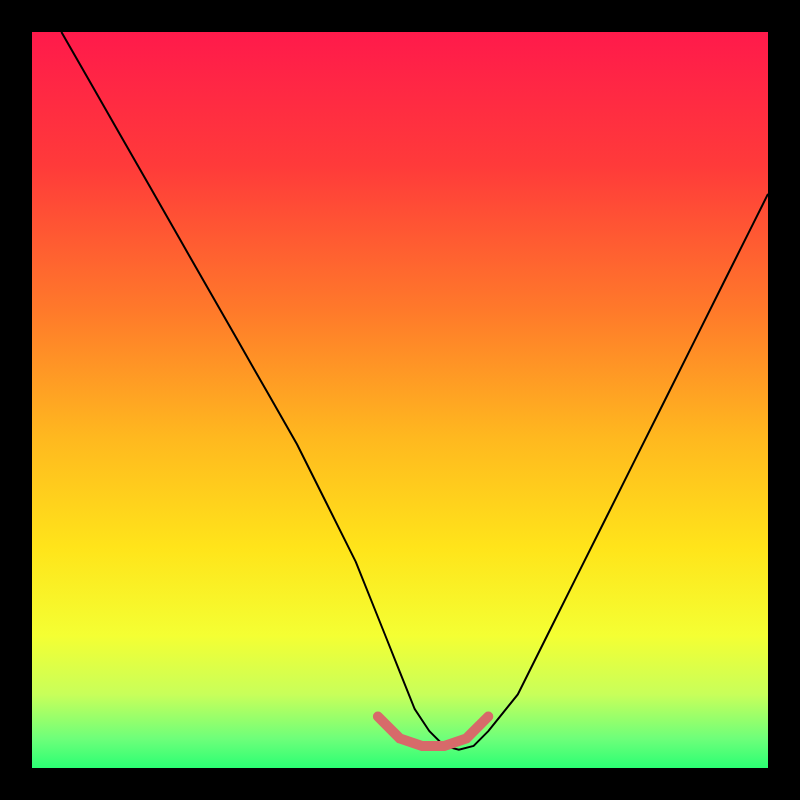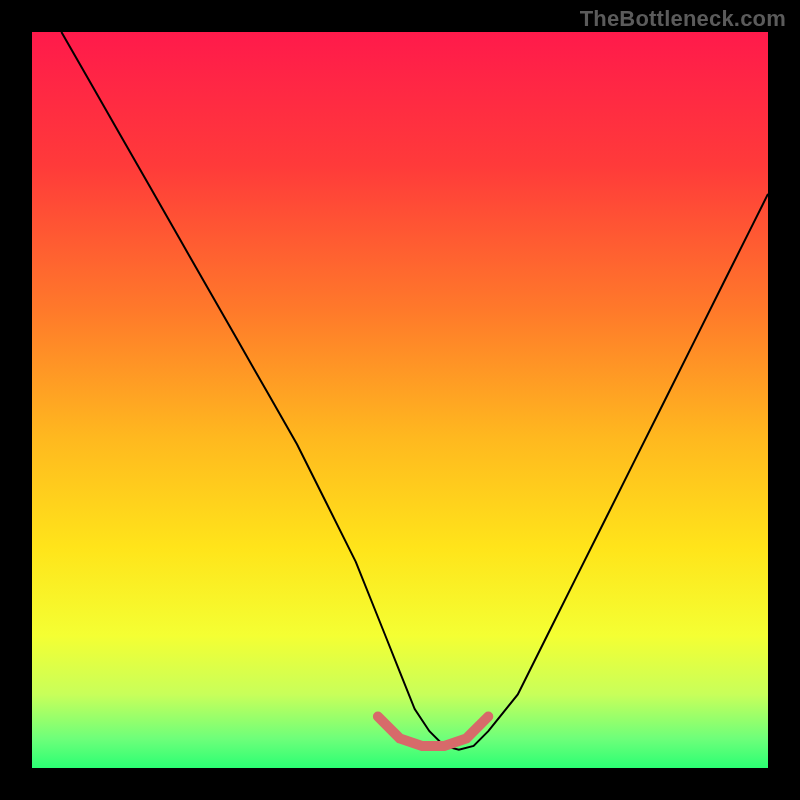--- a/index.html
+++ b/index.html
@@ -31,21 +31,20 @@
   svg {
     position: absolute;
     top: 0;
     left: 0;
   }
 </style>
 </head>
 <body>
 
 <div class="frame">
-  <div class="watermark">TheBottleneck.com</div>
 
   <svg id="chart-svg" width="800" height="800">
     <defs>
       <linearGradient id="bg-grad" x1="0" y1="0" x2="0" y2="1">
           <stop offset="0%" stop-color="#ff1a4b"></stop>
           <stop offset="18%" stop-color="#ff3a3a"></stop>
           <stop offset="38%" stop-color="#ff7a2a"></stop>
           <stop offset="55.00000000000001%" stop-color="#ffb81f"></stop>
           <stop offset="70%" stop-color="#ffe41a"></stop>
           <stop offset="82%" stop-color="#f4ff33"></stop>

